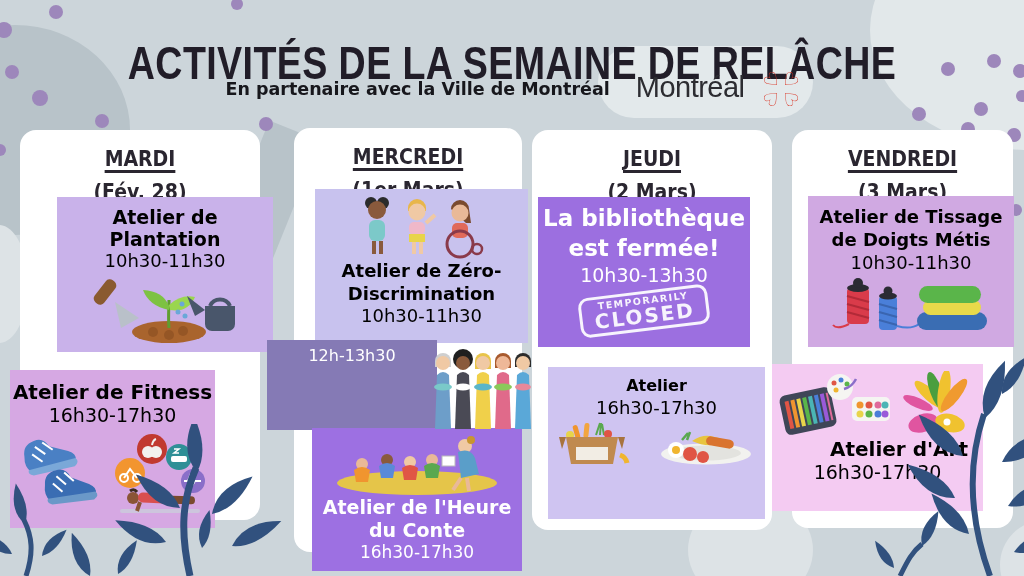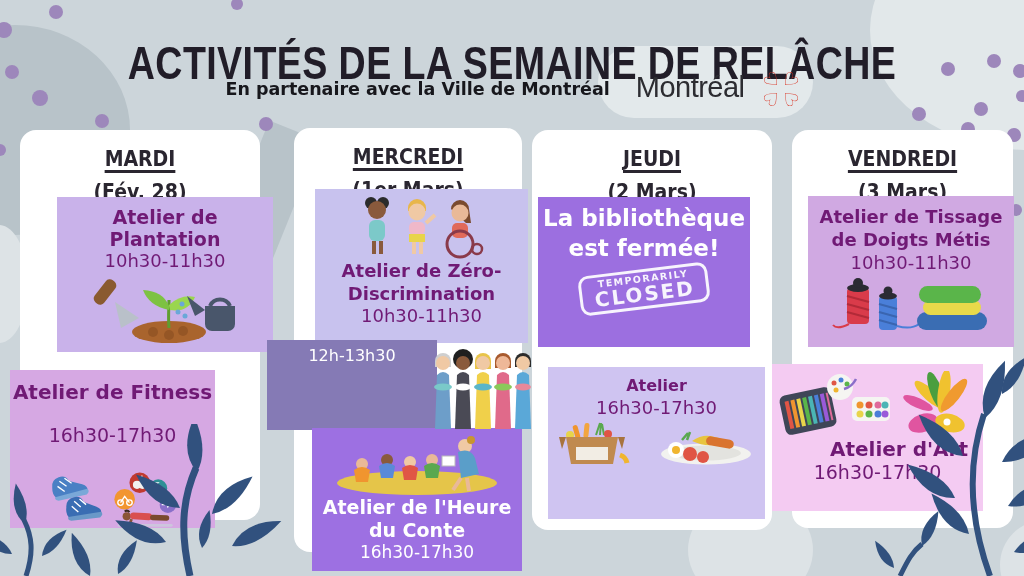--- a/index.html
+++ b/index.html
@@ -30,26 +30,26 @@
   .col{position:absolute;background:#fff;border-radius:16px;z-index:1;}
   .col-1{left:20px;top:130px;width:240px;height:390px;}
   .col-2{left:294px;top:128px;width:228px;height:424px;}
   .col-3{left:532px;top:130px;width:240px;height:400px;}
   .col-4{left:792px;top:130px;width:221px;height:398px;}
   .day{padding-top:13px;text-align:center;font-weight:bold;font-size:21px;color:#2a2630;
        line-height:1.55;transform:scaleX(.9);transform-origin:center top;}
   .day div{text-decoration:underline;text-decoration-thickness:2.5px;text-underline-offset:4px;}
   
   .card{position:absolute;z-index:2;display:flex;flex-direction:column;align-items:center;
-        text-align:center;color:#701a75;}
+        text-align:center;color:#000000;}
   .card .t{font-weight:bold;}
   .card.white{color:#fff;}
   .c-plantation{left:57px;top:197px;width:216px;height:146px;background:#c9b2ea;padding-top:9px;}
   .c-plantation .t{font-size:19px;}  .c-plantation .tm{font-size:18px;}
-  .c-fitness{left:10px;top:370px;width:205px;height:148px;background:#d6a8e3;padding-top:10px;gap:20px;}
+  .c-fitness{left:10px;top:370px;width:205px;height:148px;background:#d6a8e3;padding-top:10px;}
   .c-fitness .t{font-size:20px;}  .c-fitness .tm{font-size:19px;}
   .c-zero{left:315px;top:189px;width:213px;height:150px;background:#c8c2ee;padding-top:4px;}
   .c-zero .t{font-size:18px;line-height:1.25;padding:0 10px;}  .c-zero .tm{font-size:18px;}
   .c-repas{left:267px;top:340px;width:170px;height:84px;background:#857ab5;padding-top:6px;}
   .c-repas .t{font-size:22px;line-height:1.12;}  .c-repas .tm{font-size:16px;}
   .c-conte{left:312px;top:428px;width:210px;height:140px;background:#9d70e2;padding-top:3px;}
   .c-conte .t{font-size:19px;line-height:1.2;padding:0 8px;}  .c-conte .tm{font-size:17px;}
   .c-biblio{left:538px;top:197px;width:212px;height:143px;background:#9c6fe0;padding-top:7px;}
   .c-biblio .t{font-size:23px;line-height:1.3;}  .c-biblio .tm{font-size:19px;}
   .c-nourriture{left:548px;top:367px;width:217px;height:143px;background:#cfc4f1;padding-top:9px;}
@@ -282,20 +282,21 @@
           <circle cx="100" cy="26" r="6" fill="#e9b998"></circle>
           <path d="M92 32 q8 -6 16 0 l-2 12 h-12 Z" fill="#5aa84f"></path>
         </g>
     </svg>
     <div class="t">Atelier de l'Heure du Conte</div>
     <div class="tm">16h30-17h30</div>
   </div>
 
   <div class="card white c-biblio">
     <div class="t">La bibliothèque est fermée!</div>
+    <div class="tm">10h30-13h30</div>
     <div class="stamp">
       <div class="stamp-l1">TEMPORARILY</div>
       <div class="stamp-l2">CLOSED</div>
     </div>
   </div>
 
   <div class="card c-nourriture">
     <div class="t">Atelier</div>
     <div class="tm">16h30-17h30</div>
     <svg class="illus" width="205" height="44" viewBox="0 0 205 44">

